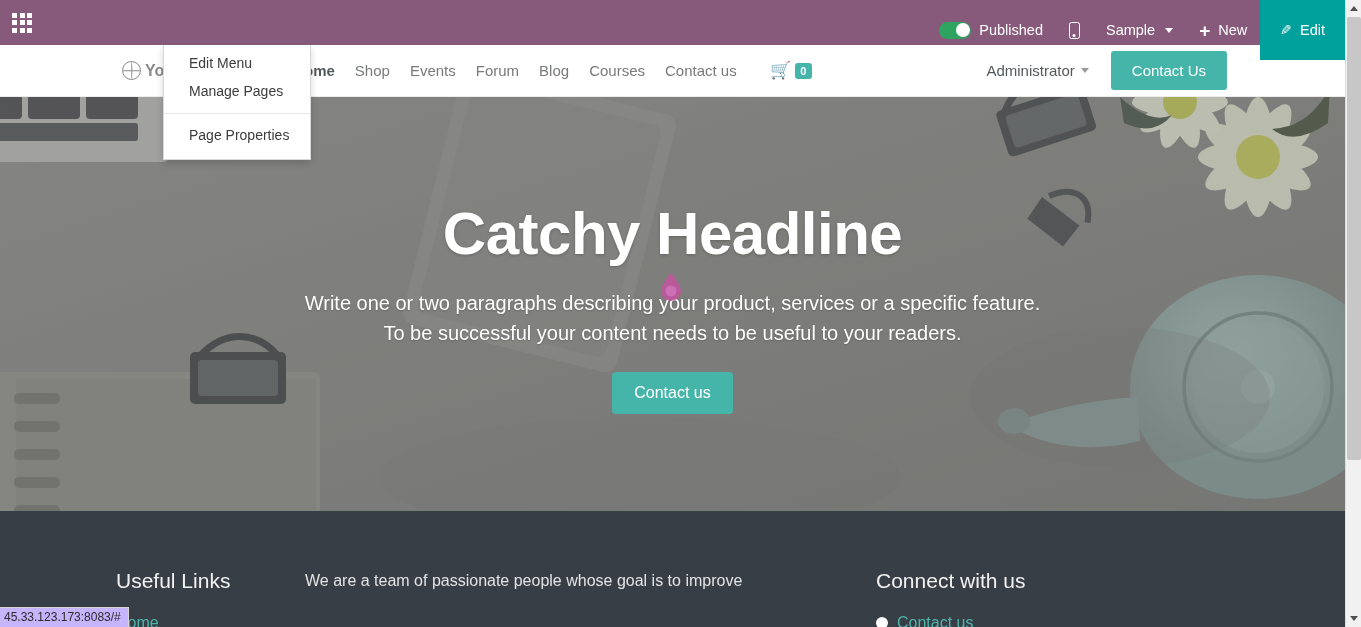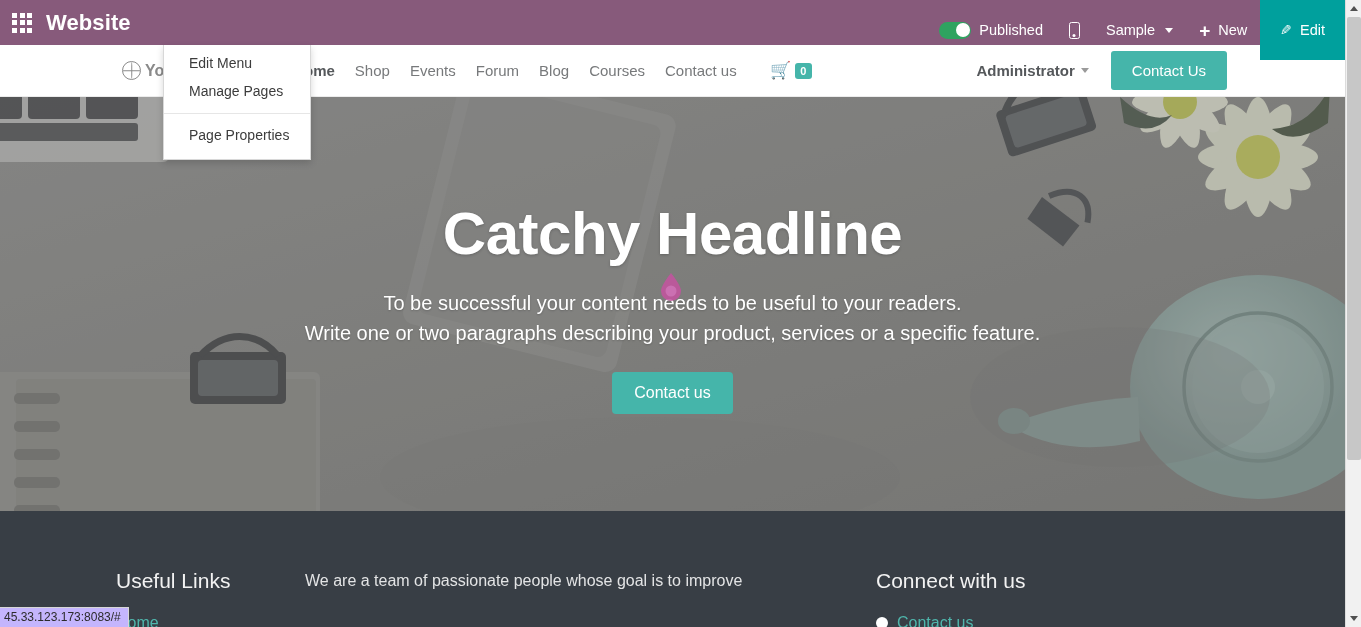--- a/index.html
+++ b/index.html
@@ -139,21 +139,21 @@
     background: #45B5AA; color: #fff; font-size: 11px;
     padding: 2px 5px; border-radius: 3px; font-weight: 600;
     min-width: 17px; text-align: center;
   }
   .hdr-right {
     margin-left: auto; display: flex; align-items: center; gap: 22px;
     padding-right: 118px;
   }
   .user-menu {
     display: flex; align-items: center; gap: 6px;
-    font-size: 15px; color: #55585b; font-weight: bold; cursor: pointer; margin-left: 27px;
+    font-size: 15px; color: #55585b; font-weight: normal; cursor: pointer; margin-left: 27px;
   }
   .caret-gray {
     width: 0; height: 0;
     border-left: 4.5px solid transparent;
     border-right: 4.5px solid transparent;
     border-top: 5px solid #9a9a9a;
   }
   .btn-contact-hdr {
     background: #45B5AA; color: #fff; border: none;
     font-size: 15px; padding: 11px 21px; border-radius: 3px;
@@ -365,22 +365,22 @@
         <circle r="17" fill="#a6c1ba"></circle>
       </g>
 
       <ellipse cx="1120" cy="300" rx="150" ry="70" fill="#6f6f6c" opacity=".22"></ellipse>
       <ellipse cx="640" cy="380" rx="260" ry="60" fill="#6f6f6c" opacity=".12"></ellipse>
     </svg>
     <div class="hero-overlay"></div>
     <div class="hero-content">
       <h1 class="hero-title">Catchy Headline</h1>
       <div class="hero-sub">
+        <div>Write one or two paragraphs describing your product, services or a specific feature.</div>
         <div>To be successful your content needs to be useful to your readers.</div>
-        <div>Write one or two paragraphs describing your product, services or a specific feature.</div>
       </div>
       <button class="btn-hero">Contact us</button>
     </div>
   </div>
 
   <div class="site-footer">
     <div class="footer-cols">
       <div class="fcol" style="left:116px;">
         <h4>Useful Links</h4>
         <a>Home</a>
@@ -432,21 +432,20 @@
           <i></i>
           <i></i>
           <i></i>
           <i></i>
           <i></i>
           <i></i>
           <i></i>
           <i></i>
       </span>
     </div>
-    <div class="brand-title">Website</div>
     <div class="bar-right">
       <div class="bar-cell">
         <span class="toggle-pill"></span>
         <span>Published</span>
       </div>
       <div class="bar-cell">
         <span class="mobile-ic"></span>
       </div>
       <div class="bar-cell">
         <span>Sample</span>

